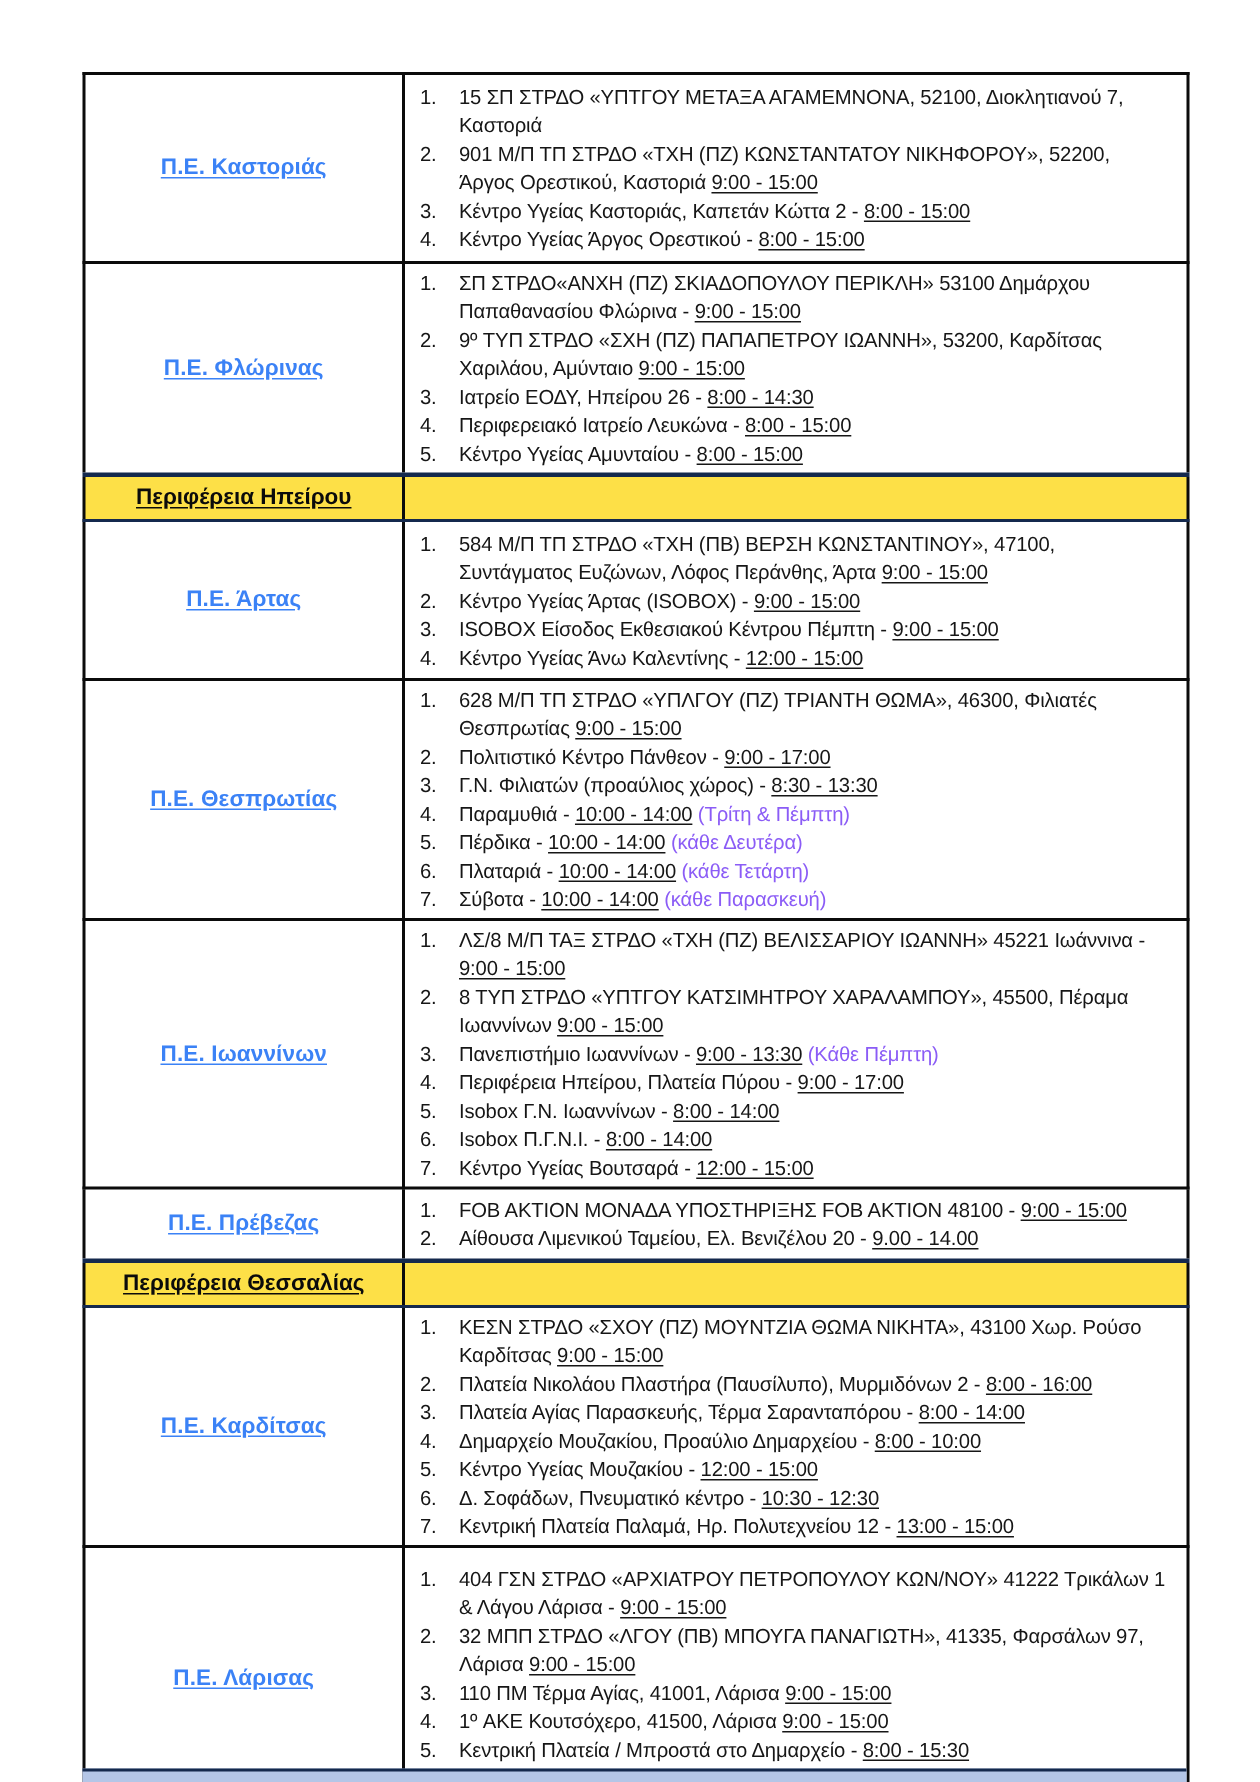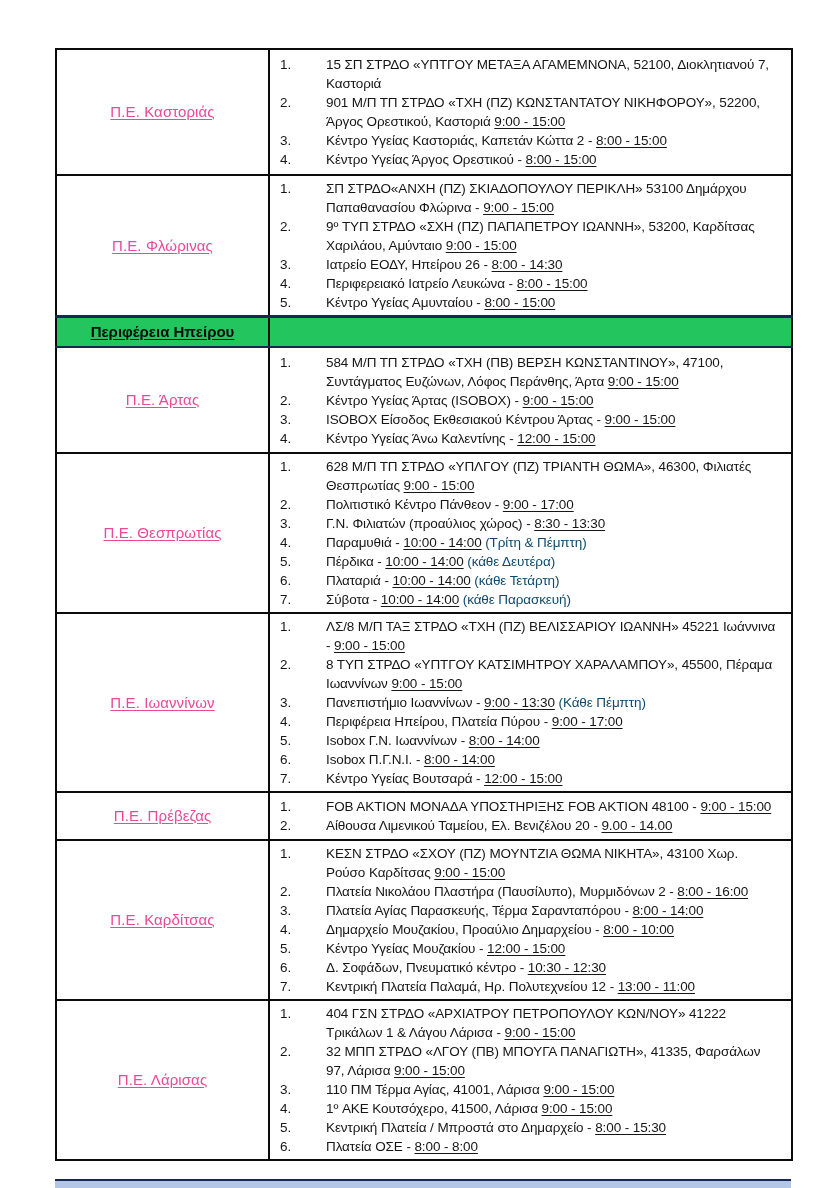--- a/index.html
+++ b/index.html
@@ -12,38 +12,38 @@
   table.doc{
     position:absolute;left:55px;top:48px;width:736px;
     border-collapse:collapse;table-layout:fixed;
     border:2px solid #0b0b0b;
   }
   col.c-label{width:213px;}
   col.c-items{width:523px;}
   td{border:2px solid #0b0b0b;vertical-align:middle;padding:0;}
   td.label-cell{text-align:center;}
   .region-label{
-    color:#ec4899;font-weight:normal;font-size:15px;
+    color:#3b82f6;font-weight:bold;font-size:15px;
     text-decoration:underline;text-underline-offset:2px;
     letter-spacing:0.1px;cursor:pointer;
   }
   tr.hdr-row td{
-    background:#22c55e;height:22px;
+    background:#fde047;height:22px;
     border-top:3px solid #14294d;border-bottom:2px solid #14294d;
   }
   .hdr-label{
     color:#0b0b0b;font-weight:bold;font-size:15px;
     text-decoration:underline;text-underline-offset:2px;
   }
   td.items-cell{vertical-align:middle;padding:3px 12px 3px 10px;}
   .item{display:flex;align-items:flex-start;color:#161616;font-size:13.5px;line-height:19px;letter-spacing:-0.1px;}
   .num{flex:0 0 26px;}
-  .txt{flex:1 1 auto;margin-left:20px;}
+  .txt{flex:1 1 auto;}
   .hours{text-decoration:underline;text-underline-offset:2px;}
-  .red{color:#0c4a6e;}
+  .red{color:#8b5cf6;}
   
   tr:nth-child(1) td{height:118px;}
   tr:nth-child(2) td{height:126px;}
   tr:nth-child(4) td{height:98px;}
   tr:nth-child(5) td{height:148px;}
   tr:nth-child(6) td{height:170px;}
   tr:nth-child(7) td{height:40px;}
   tr:nth-child(9) td{height:146px;}
   tr:nth-child(10) td{height:168px;}
   .next-strip{
@@ -117,21 +117,21 @@
             <div class="item">
               <span class="num">1.</span>
               <span class="txt"><span class="plain">584 Μ/Π ΤΠ ΣΤΡΔΟ «ΤΧΗ (ΠΒ) ΒΕΡΣΗ ΚΩΝΣΤΑΝΤΙΝΟΥ», 47100, Συντάγματος Ευζώνων, Λόφος Περάνθης, Άρτα </span><span class="hours">9:00 - 15:00</span></span>
             </div>
             <div class="item">
               <span class="num">2.</span>
               <span class="txt"><span class="plain">Κέντρο Υγείας Άρτας (ISOBOX) - </span><span class="hours">9:00 - 15:00</span></span>
             </div>
             <div class="item">
               <span class="num">3.</span>
-              <span class="txt"><span class="plain">ISOBOX Είσοδος Εκθεσιακού Κέντρου Άρτας - </span><span class="hours">9:00 - 15:00</span></span>
+              <span class="txt"><span class="plain">ISOBOX Είσοδος Εκθεσιακού Κέντρου Πέμπτη - </span><span class="hours">9:00 - 15:00</span></span>
             </div>
             <div class="item">
               <span class="num">4.</span>
               <span class="txt"><span class="plain">Κέντρο Υγείας Άνω Καλεντίνης - </span><span class="hours">12:00 - 15:00</span></span>
             </div>
           </td>
         </tr>
         <tr>
           <td class="label-cell"><span class="region-label">Π.Ε. Θεσπρωτίας</span></td>
           <td class="items-cell">
@@ -204,20 +204,24 @@
             <div class="item">
               <span class="num">1.</span>
               <span class="txt"><span class="plain">FOB AKTION ΜΟΝΑΔΑ ΥΠΟΣΤΗΡΙΞΗΣ FOB AKTION 48100 - </span><span class="hours">9:00 - 15:00</span></span>
             </div>
             <div class="item">
               <span class="num">2.</span>
               <span class="txt"><span class="plain">Αίθουσα Λιμενικού Ταμείου, Ελ. Βενιζέλου 20 - </span><span class="hours">9.00 - 14.00</span></span>
             </div>
           </td>
         </tr>
+        <tr class="hdr-row">
+          <td class="label-cell"><span class="hdr-label">Περιφέρεια Θεσσαλίας</span></td>
+          <td class="items-cell"></td>
+        </tr>
         <tr>
           <td class="label-cell"><span class="region-label">Π.Ε. Καρδίτσας</span></td>
           <td class="items-cell">
             <div class="item">
               <span class="num">1.</span>
               <span class="txt"><span class="plain">ΚΕΣΝ ΣΤΡΔΟ «ΣΧΟΥ (ΠΖ) ΜΟΥΝΤΖΙΑ ΘΩΜΑ ΝΙΚΗΤΑ», 43100 Χωρ. Ρούσο Καρδίτσας </span><span class="hours">9:00 - 15:00</span></span>
             </div>
             <div class="item">
               <span class="num">2.</span>
               <span class="txt"><span class="plain">Πλατεία Νικολάου Πλαστήρα (Παυσίλυπο), Μυρμιδόνων 2 - </span><span class="hours">8:00 - 16:00</span></span>
@@ -233,21 +237,21 @@
             <div class="item">
               <span class="num">5.</span>
               <span class="txt"><span class="plain">Κέντρο Υγείας Μουζακίου - </span><span class="hours">12:00 - 15:00</span></span>
             </div>
             <div class="item">
               <span class="num">6.</span>
               <span class="txt"><span class="plain">Δ. Σοφάδων, Πνευματικό κέντρο - </span><span class="hours">10:30 - 12:30</span></span>
             </div>
             <div class="item">
               <span class="num">7.</span>
-              <span class="txt"><span class="plain">Κεντρική Πλατεία Παλαμά, Ηρ. Πολυτεχνείου 12 - </span><span class="hours">13:00 - 11:00</span></span>
+              <span class="txt"><span class="plain">Κεντρική Πλατεία Παλαμά, Ηρ. Πολυτεχνείου 12 - </span><span class="hours">13:00 - 15:00</span></span>
             </div>
           </td>
         </tr>
         <tr>
           <td class="label-cell"><span class="region-label">Π.Ε. Λάρισας</span></td>
           <td class="items-cell">
             <div class="item">
               <span class="num">1.</span>
               <span class="txt"><span class="plain">404 ΓΣΝ ΣΤΡΔΟ «ΑΡΧΙΑΤΡΟΥ ΠΕΤΡΟΠΟΥΛΟΥ ΚΩΝ/ΝΟΥ» 41222 Τρικάλων 1 &amp; Λάγου Λάρισα - </span><span class="hours">9:00 - 15:00</span></span>
             </div>

